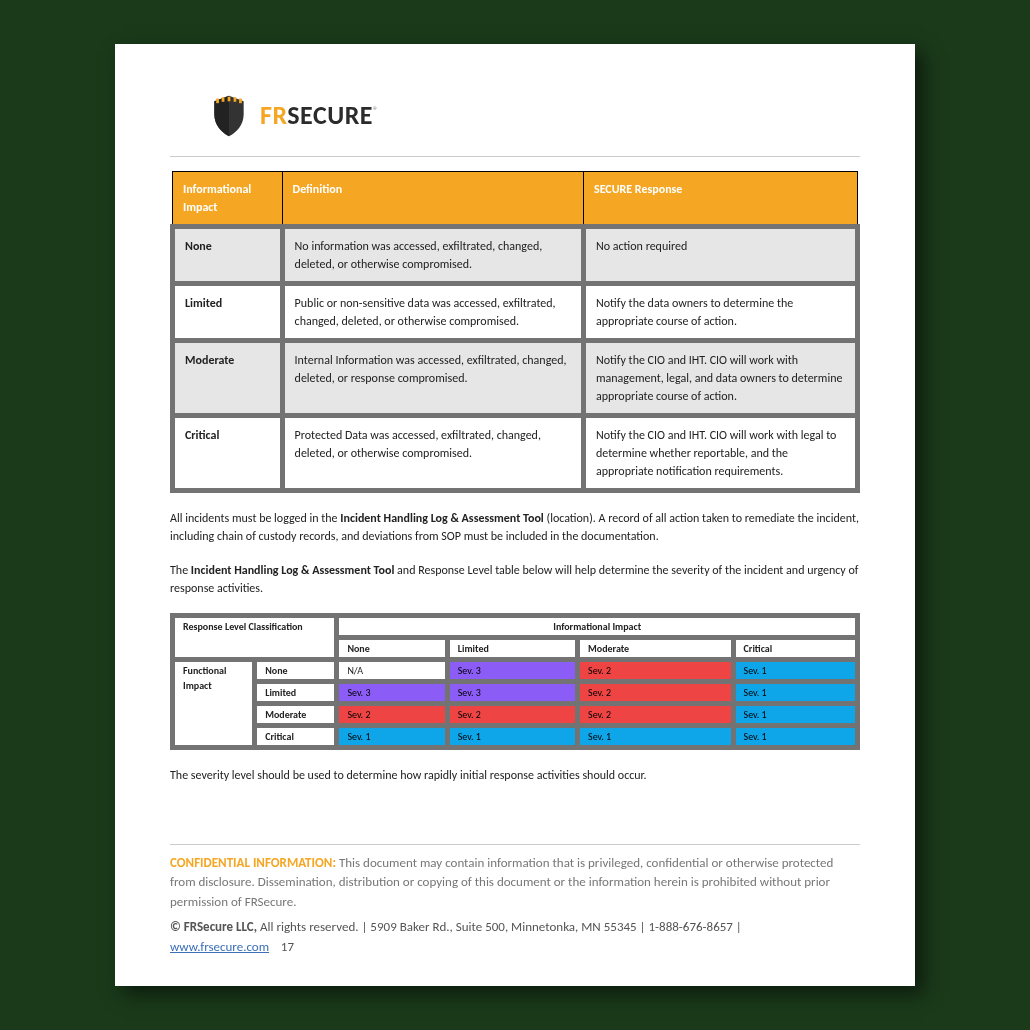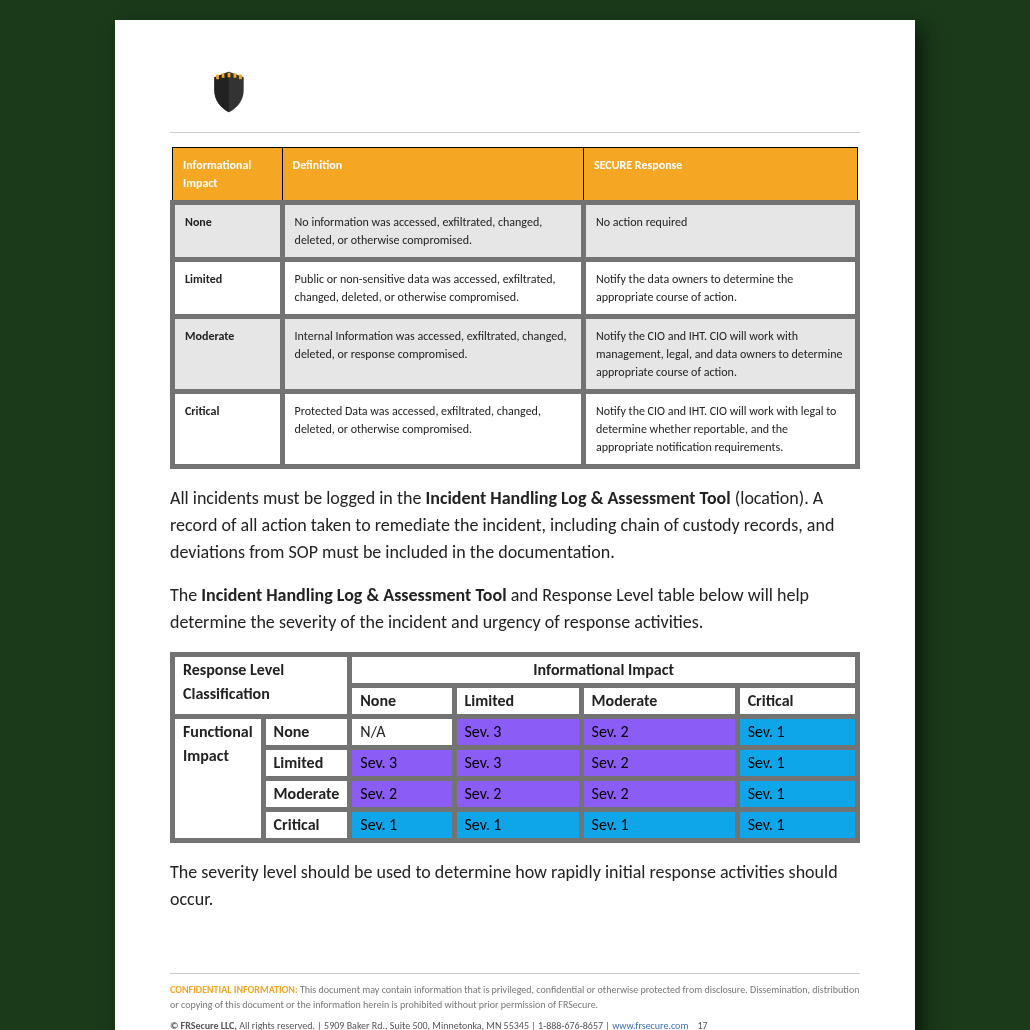--- a/index.html
+++ b/index.html
@@ -44,50 +44,53 @@
   .hr-top { border: none; border-top: 1px solid #ccc; margin-bottom: 14px; }
 
   table { border-collapse: collapse; width: 100%; font-size: 12px; }
   table th, table td { border: 5px solid #737373; padding: 8px 10px; vertical-align: top; text-align: left; }
   .t1 thead th { background: #f5a623; color: #fff; font-weight: 700; border: 1px solid #000; }
   .t1 thead th:first-child { width: 16%; }
   .t1 thead th:nth-child(2) { width: 44%; }
   .t1 tbody tr.shade td { background: #e6e6e6; }
   .t1 tbody td:first-child { font-weight: 700; }
 
-  .para { margin: 16px 0; font-size: 18px; }
+  .para { margin: 16px 0; font-size: 12px; }
 
-  .t2 th, .t2 td { padding: 1px 8px; font-size: 16px; }
+  .t2 th, .t2 td { padding: 1px 8px; font-size: 10px; }
   .t2 .hdr { font-weight: 700; text-align: center; }
   .t2 .lefthdr { font-weight: 700; text-align: left; }
   .t2 .colhead { font-weight: 700; }
   .sev-blue { background: #8b5cf6; color: #000; }
-  .sev-yellow { background: #8b5cf6; color: #000; border-radius: 6px; }
+  .sev-yellow { background: #ef4444; color: #000; border-radius: 6px; }
   .sev-red { background: #0ea5e9; color: #000; }
 
-  .footer { margin-top: 60px; border-top: 1px solid #ccc; padding-top: 8px; font-size: 10px; color: #777; }
+  .footer { margin-top: 60px; border-top: 1px solid #ccc; padding-top: 8px; font-size: 13px; color: #777; }
   .footer .conf { color: #f5a623; font-weight: 700; }
   .footer .copy { margin-top: 6px; color: #555; }
   .footer a { color: #3b6fb8; }
 </style>
 </head>
 <body>
 
 <div class="page">
 
   <div class="logo-row">
     <svg class="shield" viewBox="0 0 40 48">
       <path d="M20 2 L36 8 V22 C36 34 28 42 20 46 C12 42 4 34 4 22 V8 Z" fill="#333"></path>
       <path d="M4 8 L20 2 V46 C12 42 4 34 4 22 Z" fill="#222"></path>
       <rect x="6" y="5" width="3" height="5" fill="#f5a623"></rect>
       <rect x="12" y="3.5" width="3" height="5" fill="#f5a623"></rect>
       <rect x="18.5" y="3" width="3" height="5" fill="#f5a623"></rect>
       <rect x="25" y="3.5" width="3" height="5" fill="#f5a623"></rect>
       <rect x="31" y="5" width="3" height="5" fill="#f5a623"></rect>
     </svg>
+    <div class="brand">
+      <span class="fr">FR</span><span class="secure">SECURE</span><sup>®</sup>
+    </div>
   </div>
 
   <hr class="hr-top">
 
   <table class="t1">
     <thead>
       <tr>
         <th>Informational Impact</th>
         <th>Definition</th>
         <th>SECURE Response</th>

